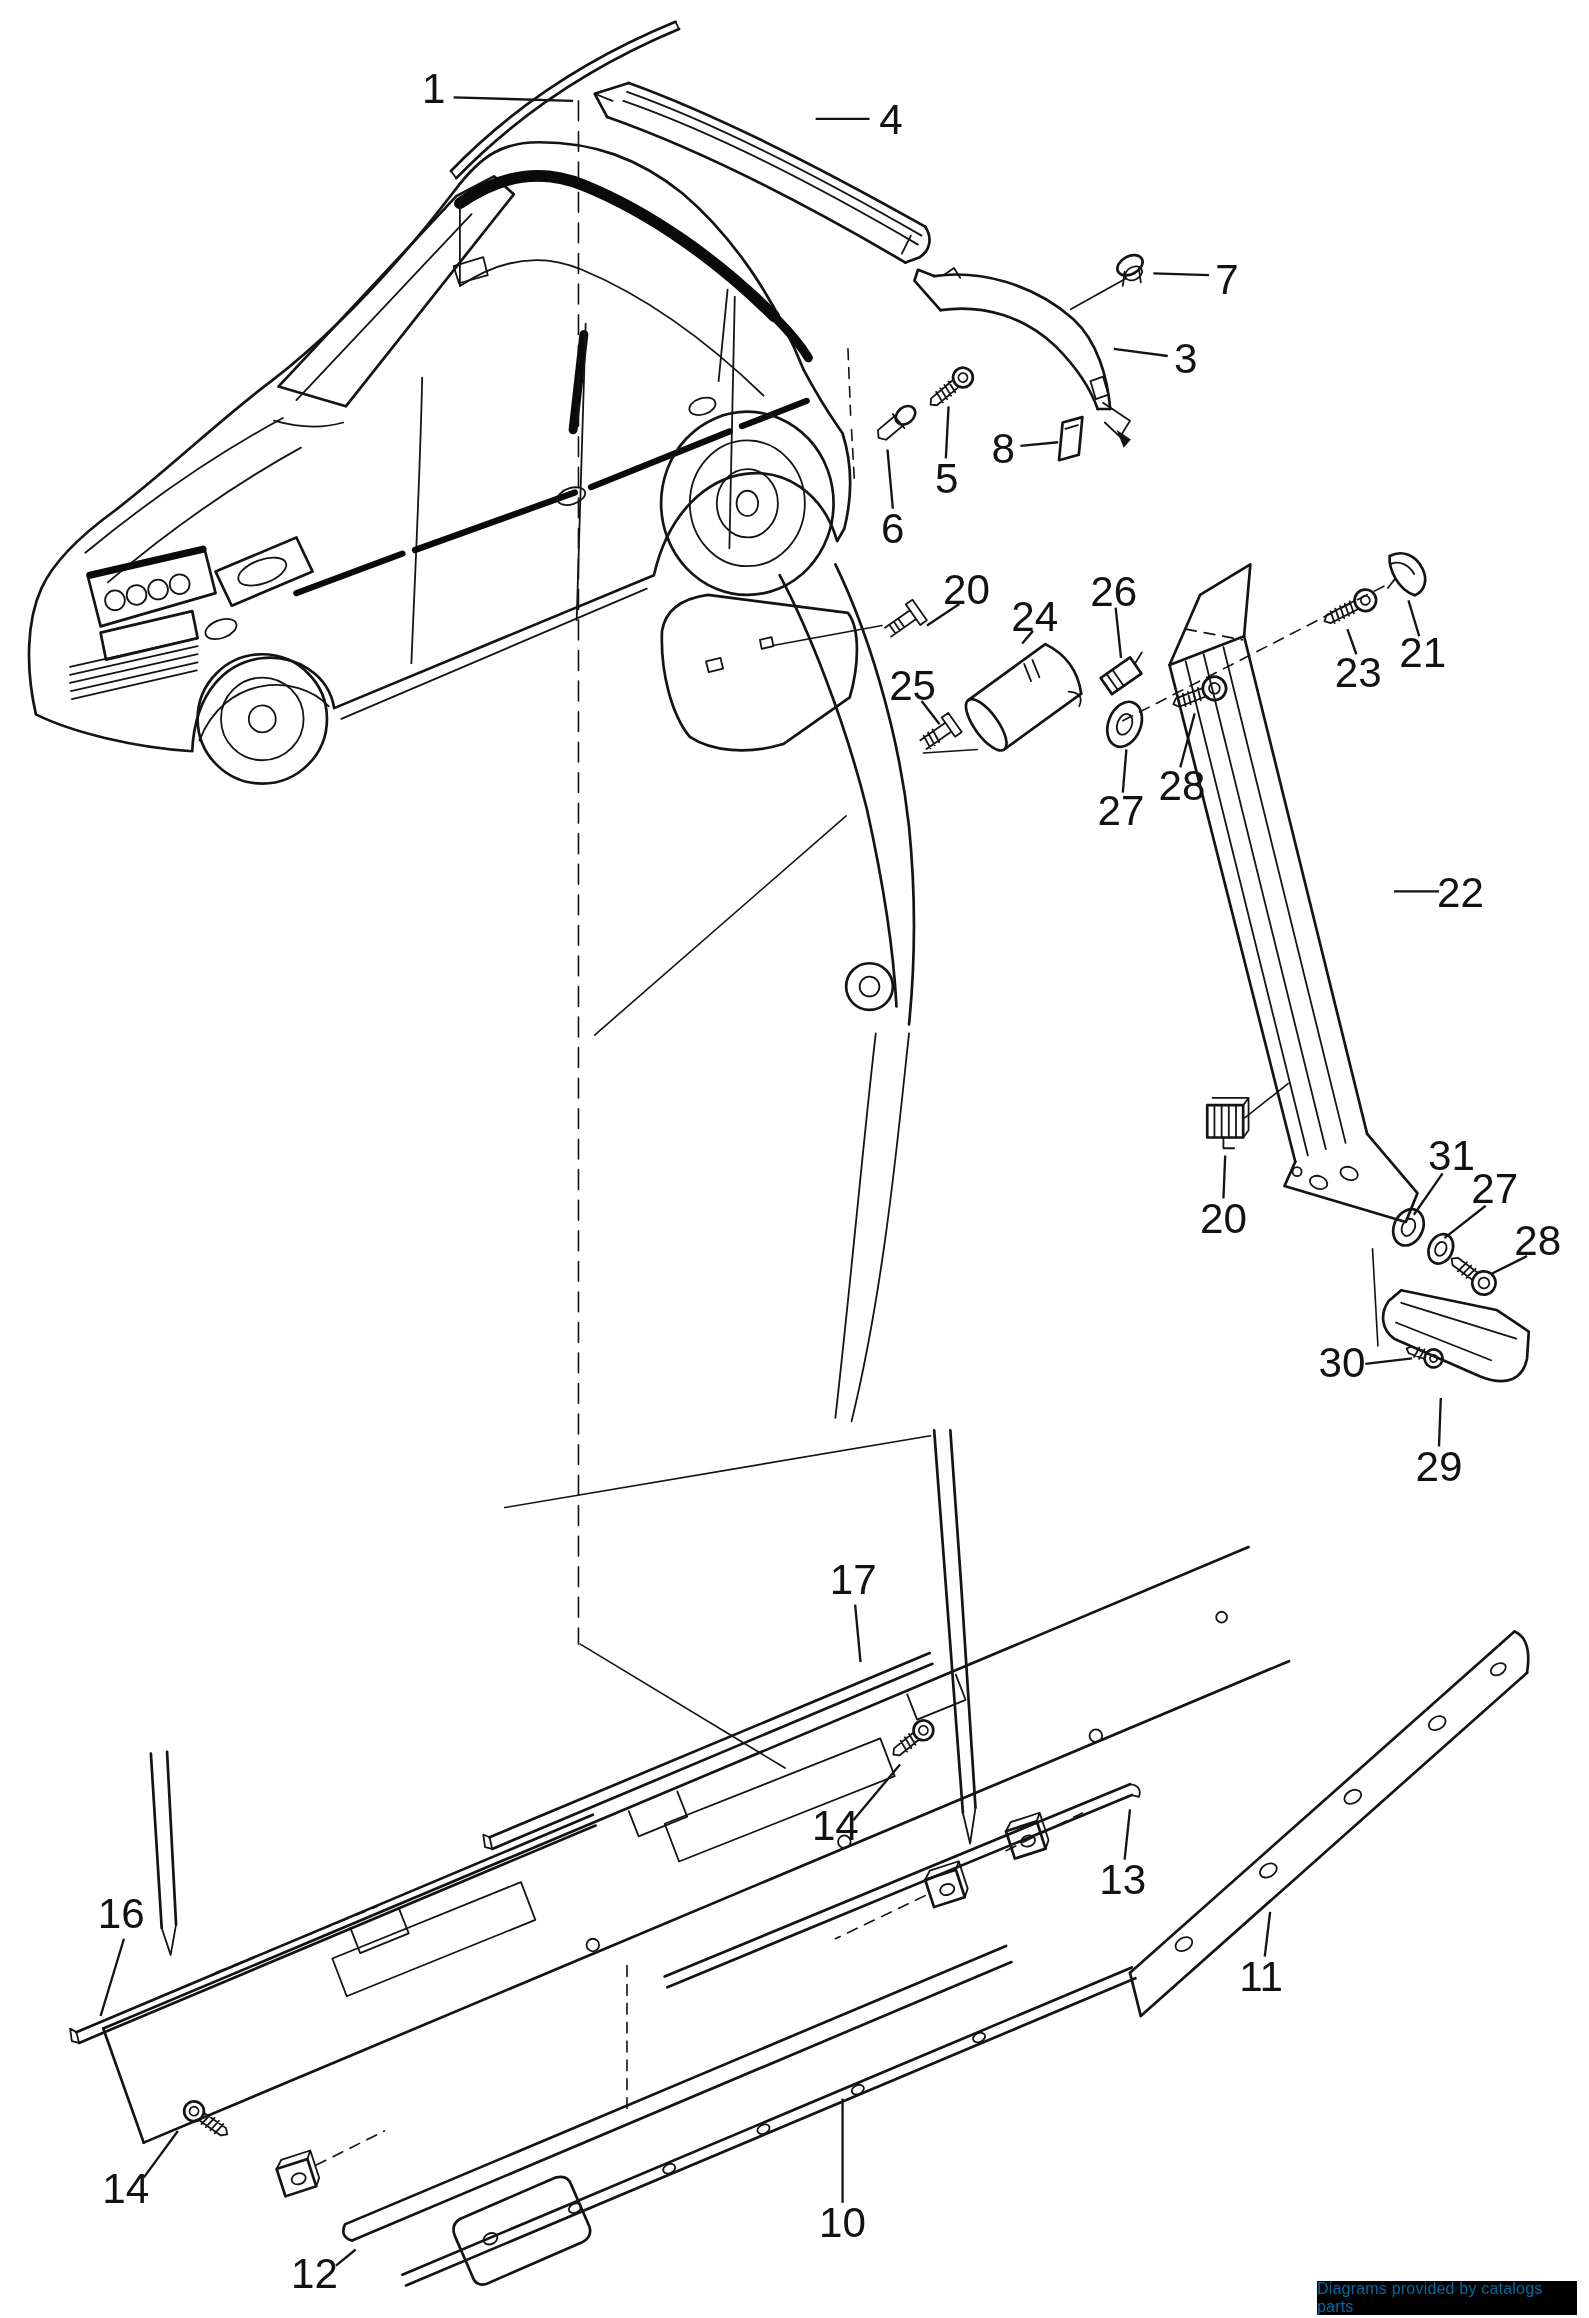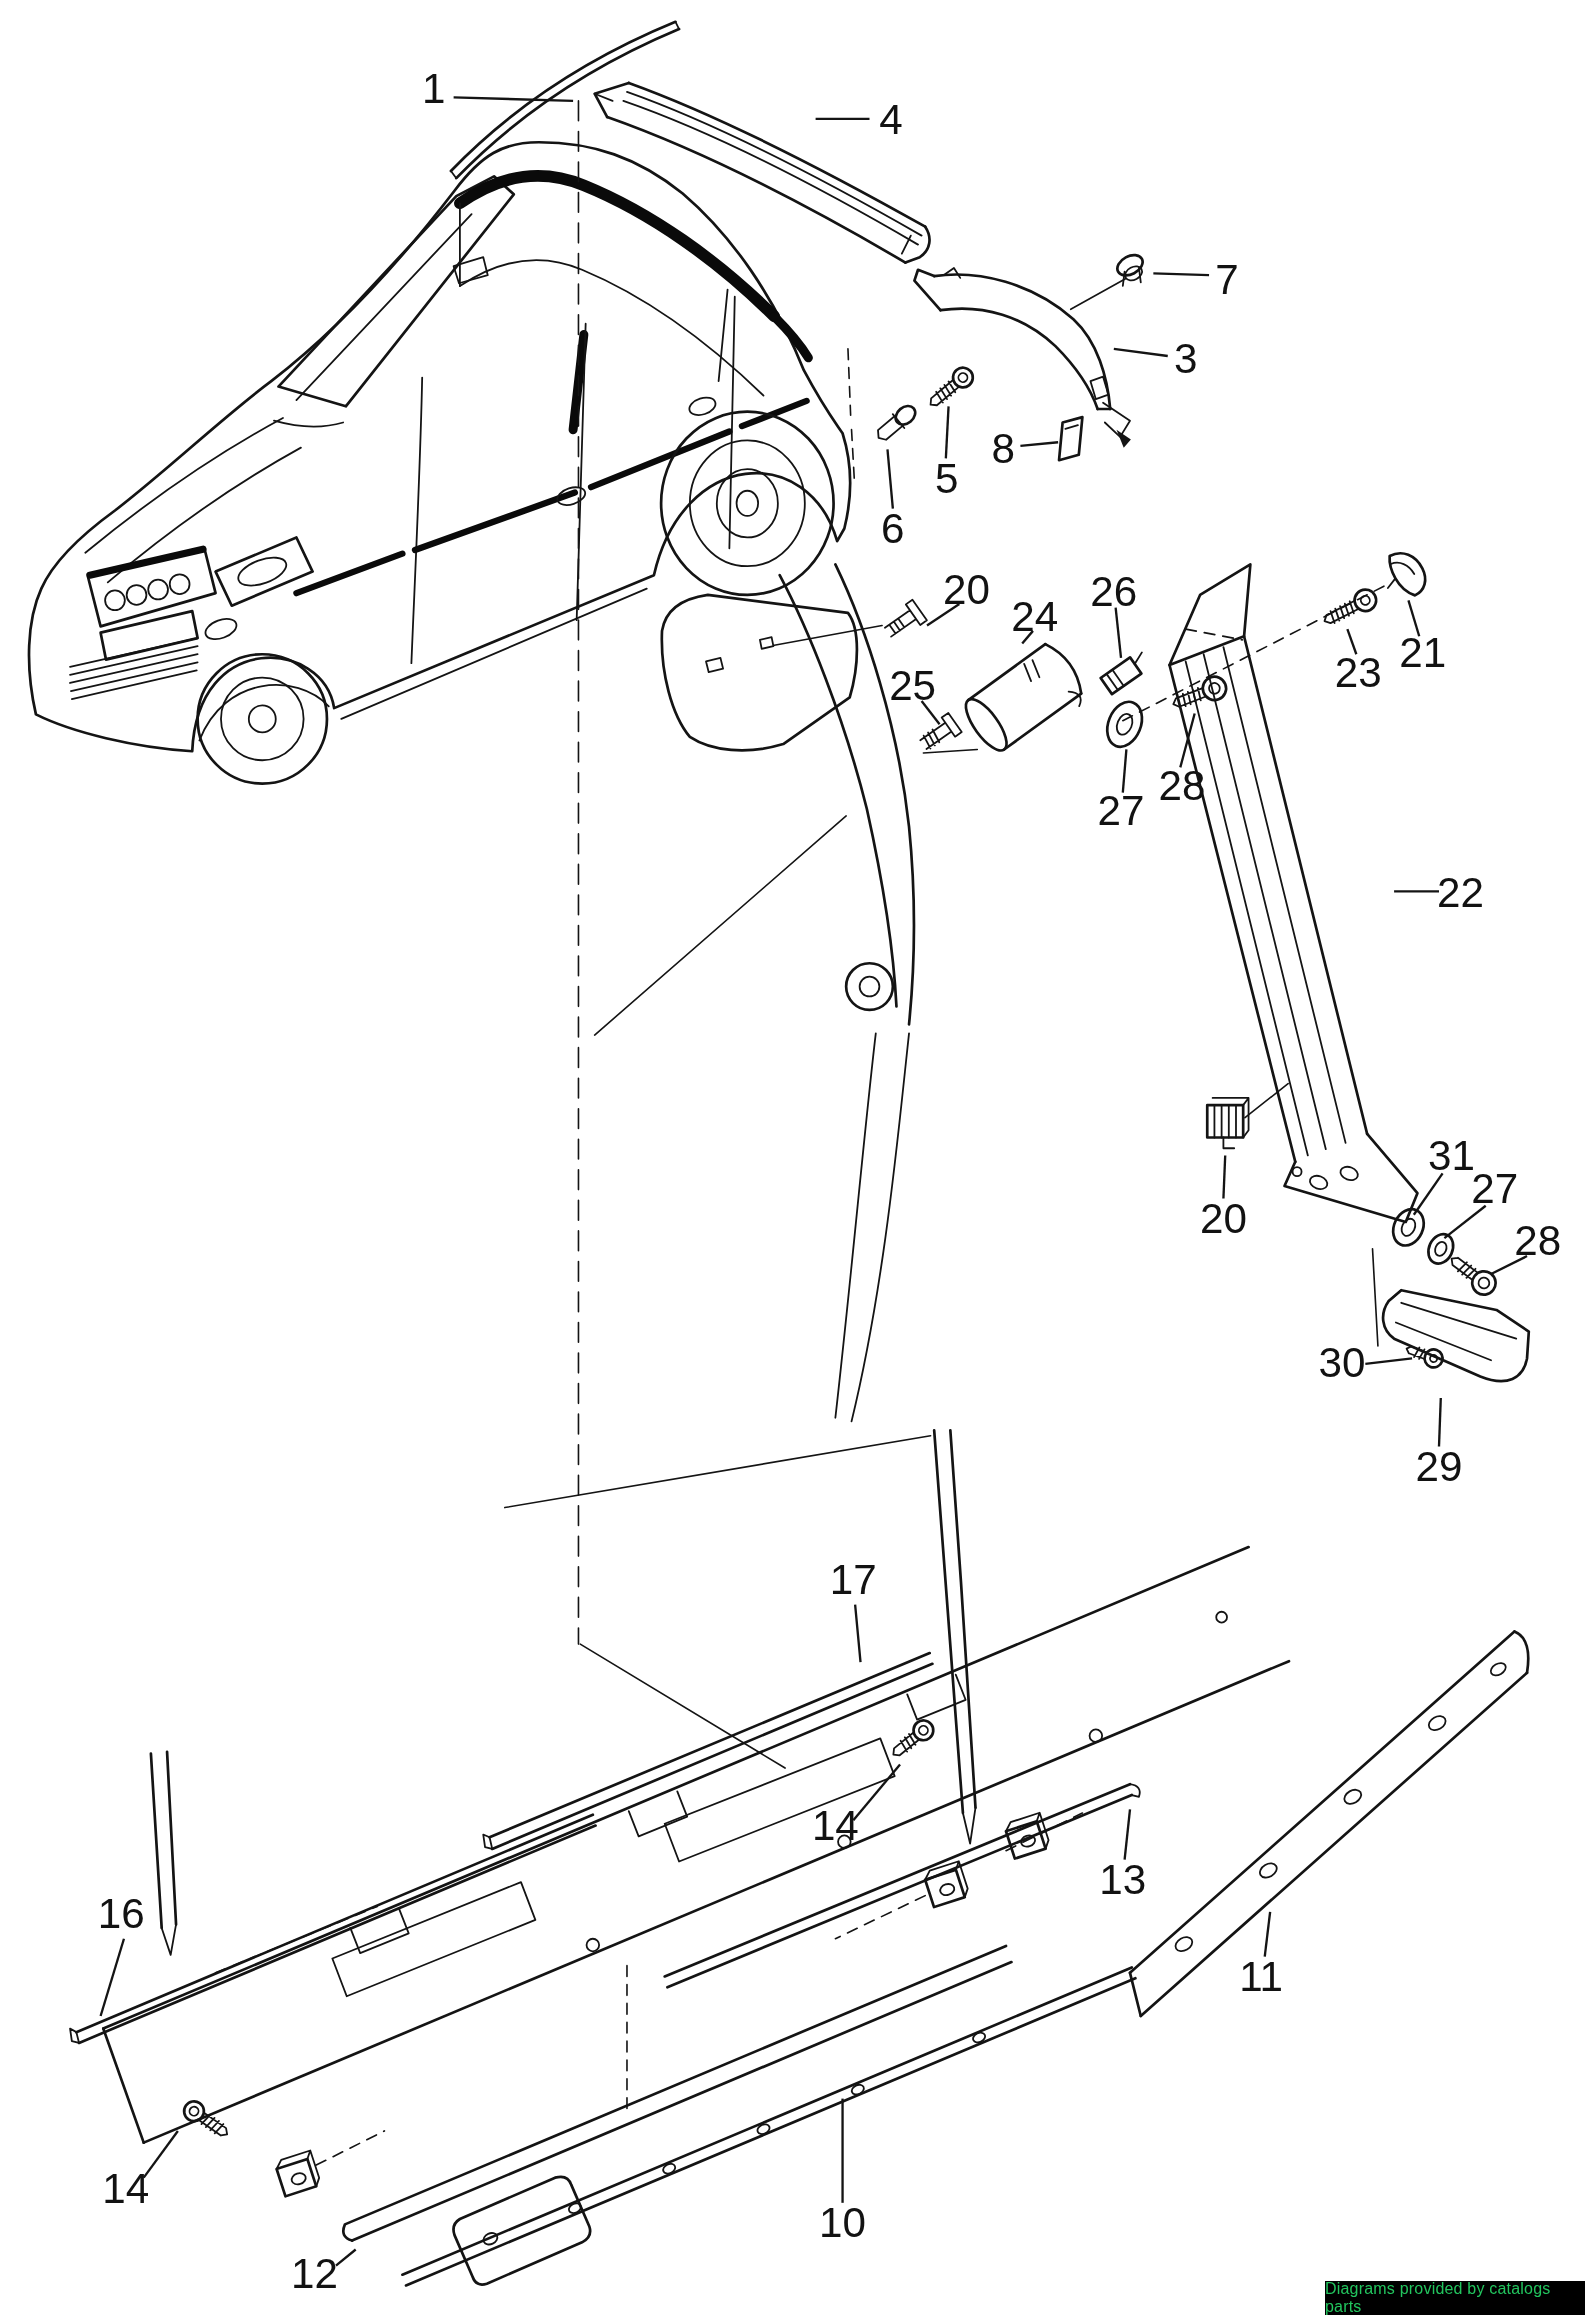--- a/index.html
+++ b/index.html
@@ -7,22 +7,22 @@
          font-family:"Liberation Sans", sans-serif;}
   svg{position:absolute;left:0;top:0;}
   svg *{vector-effect:none;}
   .ln{fill:none;stroke:#141414;stroke-width:3;stroke-linecap:round;stroke-linejoin:round;}
   .fine{fill:none;stroke:#141414;stroke-width:2;stroke-linecap:round;stroke-linejoin:round;}
   .hair{fill:none;stroke:#141414;stroke-width:1.8;stroke-linecap:round;stroke-linejoin:round;}
   .blk{fill:none;stroke:#0a0a0a;stroke-linecap:round;}
   .dash{stroke-dasharray:22 12;}
   .dashf{stroke-dasharray:12 9;}
   .callout-text{font-family:"Liberation Sans", sans-serif;font-size:47px;fill:#121212;}
-  .watermark{position:absolute;right:4px;bottom:3.6px;width:260px;height:34px;background:#000;
-             color:#22c55e;display:flex;align-items:center;justify-content:center;
+  .watermark{position:absolute;right:12px;bottom:3.6px;width:260px;height:34px;background:#000;
+             color:#0369a1;display:flex;align-items:center;justify-content:center;
              font-size:16px;letter-spacing:0.2px;}
 </style>
 </head>
 <body>
 
 <div class="stage">
 <svg viewBox="0 0 1769 2581" width="1589" height="2319">
 
   <g>
 

